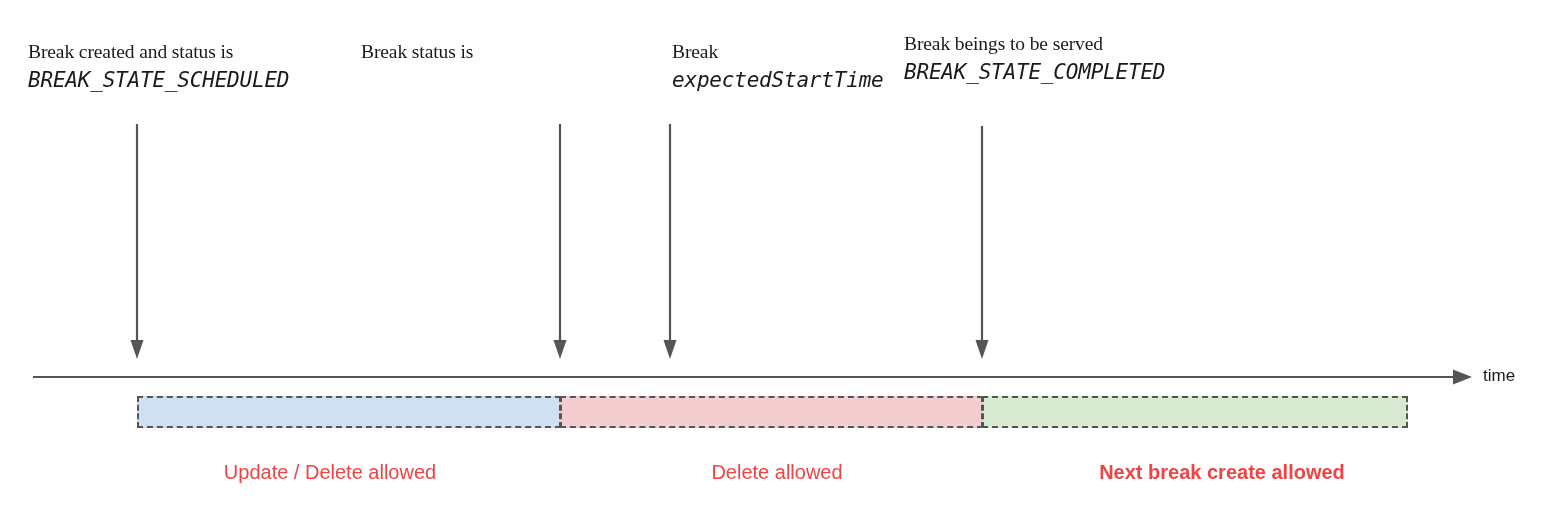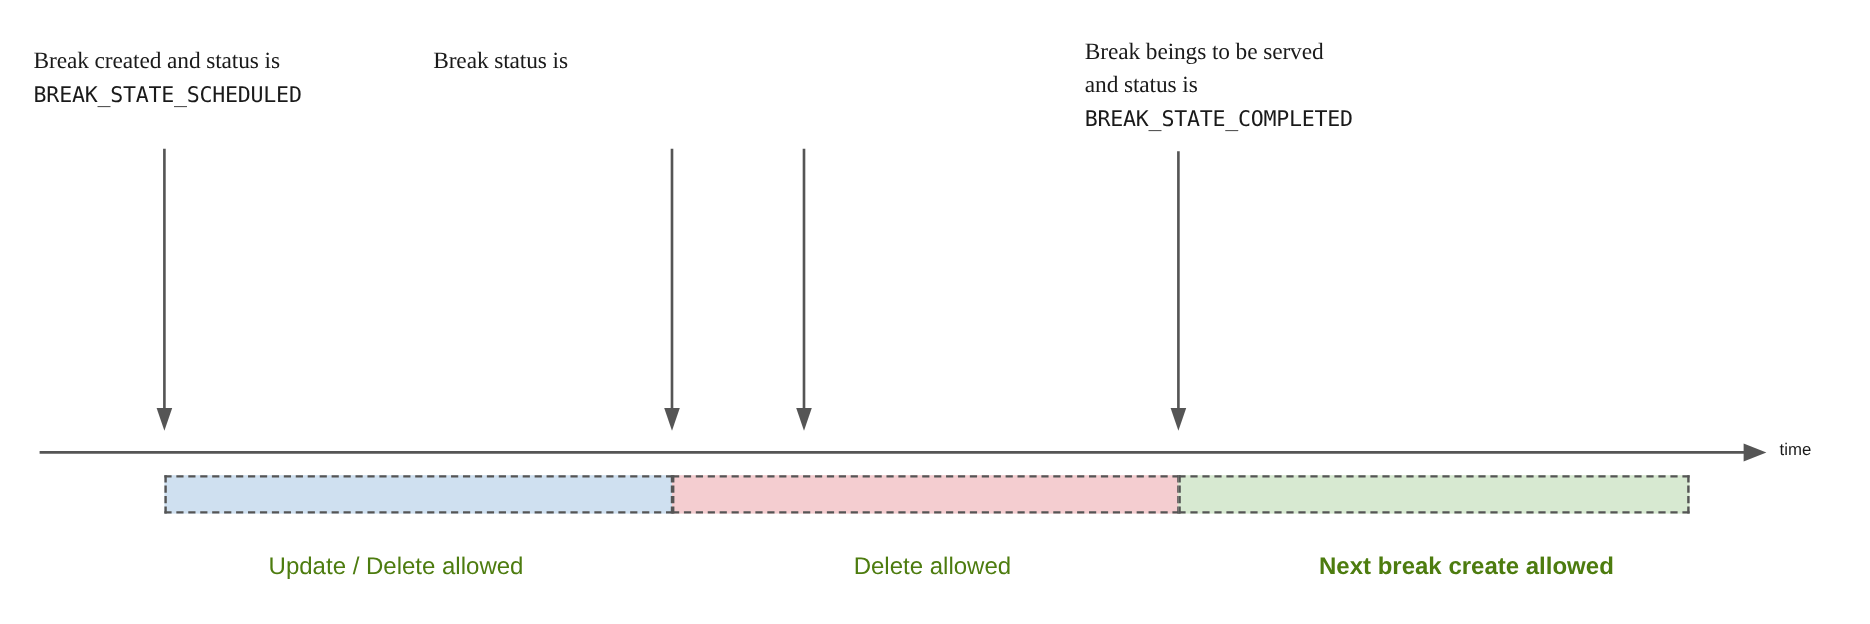--- a/index.html
+++ b/index.html
@@ -24,79 +24,83 @@
     line-height: 28px;
     color: #1a1a1a;
     white-space: nowrap;
   }
   .annotation .prose {
     font-family: Liberation Serif, serif;
     letter-spacing: -0.1px;
   }
   .annotation .code {
     font-family: "DejaVu Sans Mono", monospace;
-    font-size: 18px;
+    font-size: 21px;
     letter-spacing: -0.2px;
+    font-style: italic;
   }
   .annotation .ln { display: block; }
 
   .varrow {
     position: absolute;
     width: 14px;
   }
   .varrow svg { display: block; overflow: visible; }
 
   .axis {
     position: absolute;
   }
   .axis svg { display: block; overflow: visible; }
 
   .axis-label {
     position: absolute;
-    font-size: 14px;
+    font-size: 17px;
     font-family: "Liberation Sans", sans-serif;
     color: #1a1a1a;
     white-space: nowrap;
   }
 
   .phase-bar {
     position: absolute;
     box-sizing: border-box;
     border: 2.5px dashed #555555;
     height: 32px;
   }
 
   .caption {
     position: absolute;
     font-size: 20px;
     font-family: "Liberation Sans", sans-serif;
-    color: #4d7c0f;
+    color: #ef4444;
     white-space: nowrap;
     transform: translateX(-50%);
     text-align: center;
   }
 </style>
 </head>
 <body>
 
 <div id="diagram">
 
   <div class="annotation" style="left:28px; top:38px;">
     <span class="ln prose">Break created and status is</span>
     <span class="ln code">BREAK_STATE_SCHEDULED</span>
   </div>
 
   <div class="annotation" style="left:361px; top:38px;">
     <span class="ln prose">Break status is</span>
   </div>
 
+  <div class="annotation" style="left:672px; top:38px;">
+    <span class="ln prose">Break</span>
+    <span class="ln code">expectedStartTime</span>
+  </div>
 
   <div class="annotation" style="left:904px; top:30px;">
     <span class="ln prose">Break beings to be served</span>
-    <span class="ln prose">and status is</span>
     <span class="ln code">BREAK_STATE_COMPLETED</span>
   </div>
 
   <div class="varrow" style="left:130px; top:124px;">
     <svg width="14" height="236" viewBox="0 0 14 236">
       <line x1="7" y1="0" x2="7" y2="220" stroke="#555555" stroke-width="2.2"></line>
       <polygon points="0.5,216 13.5,216 7,235" fill="#555555"></polygon>
     </svg>
   </div>
 

